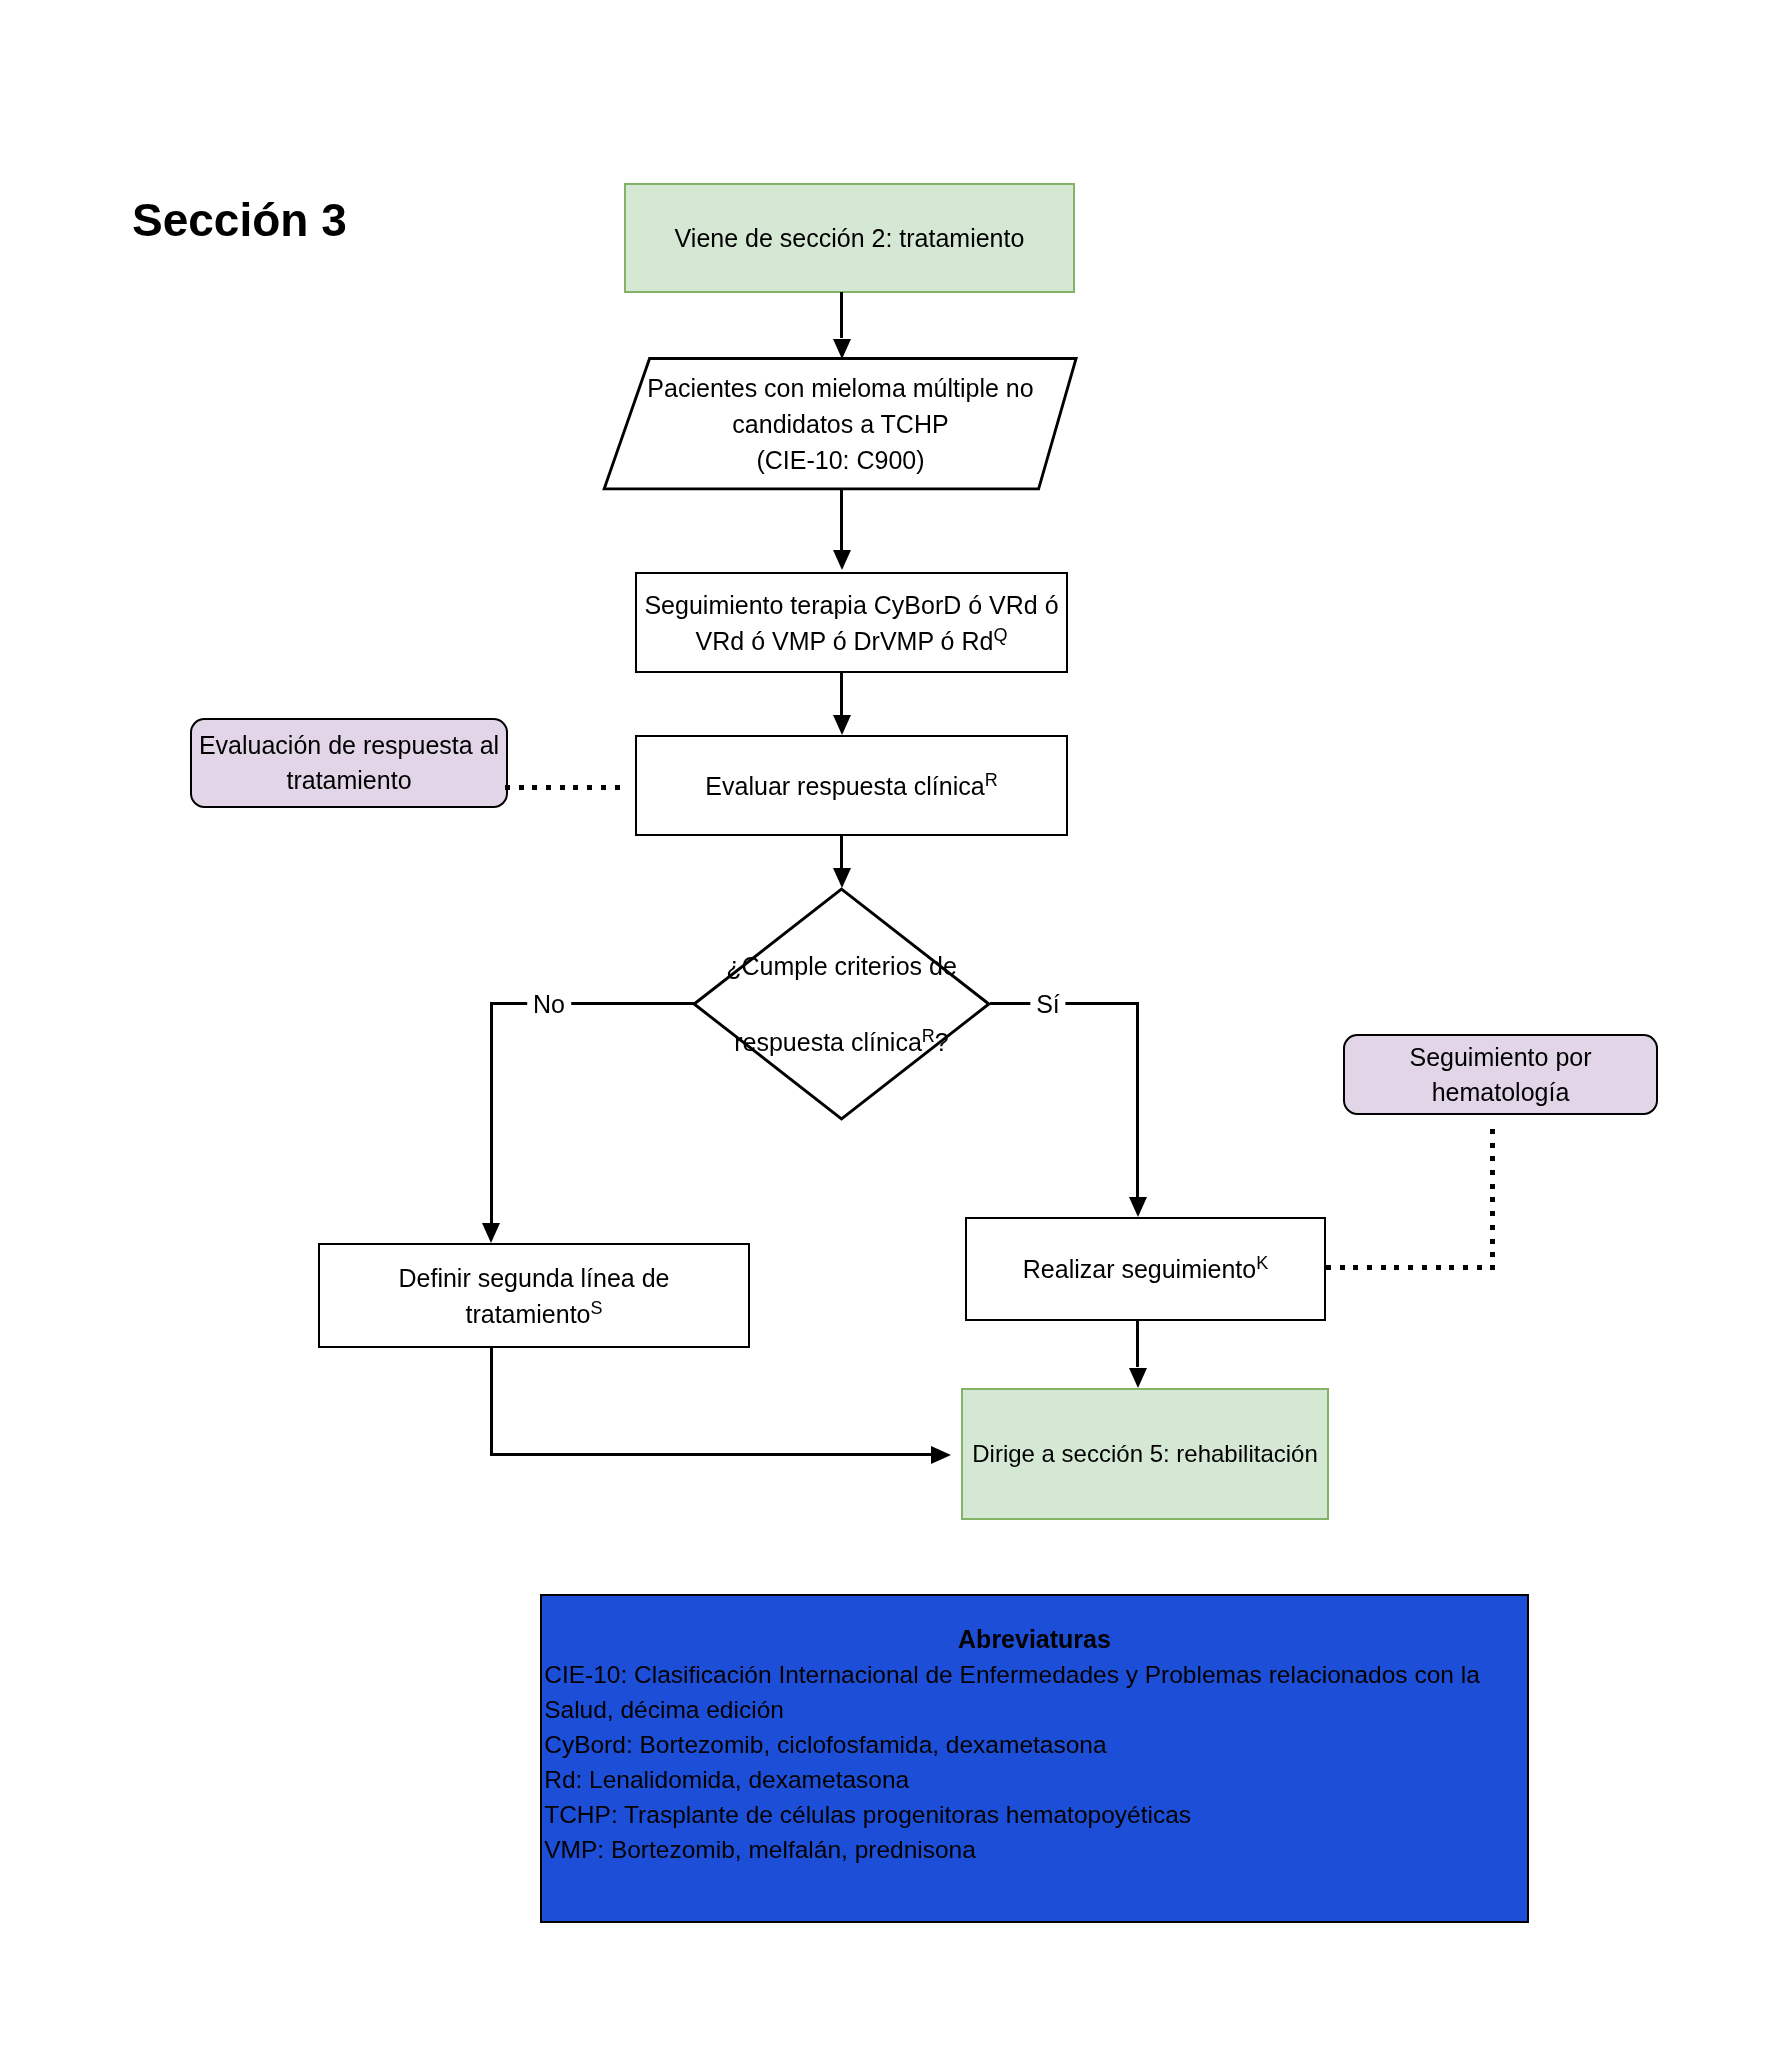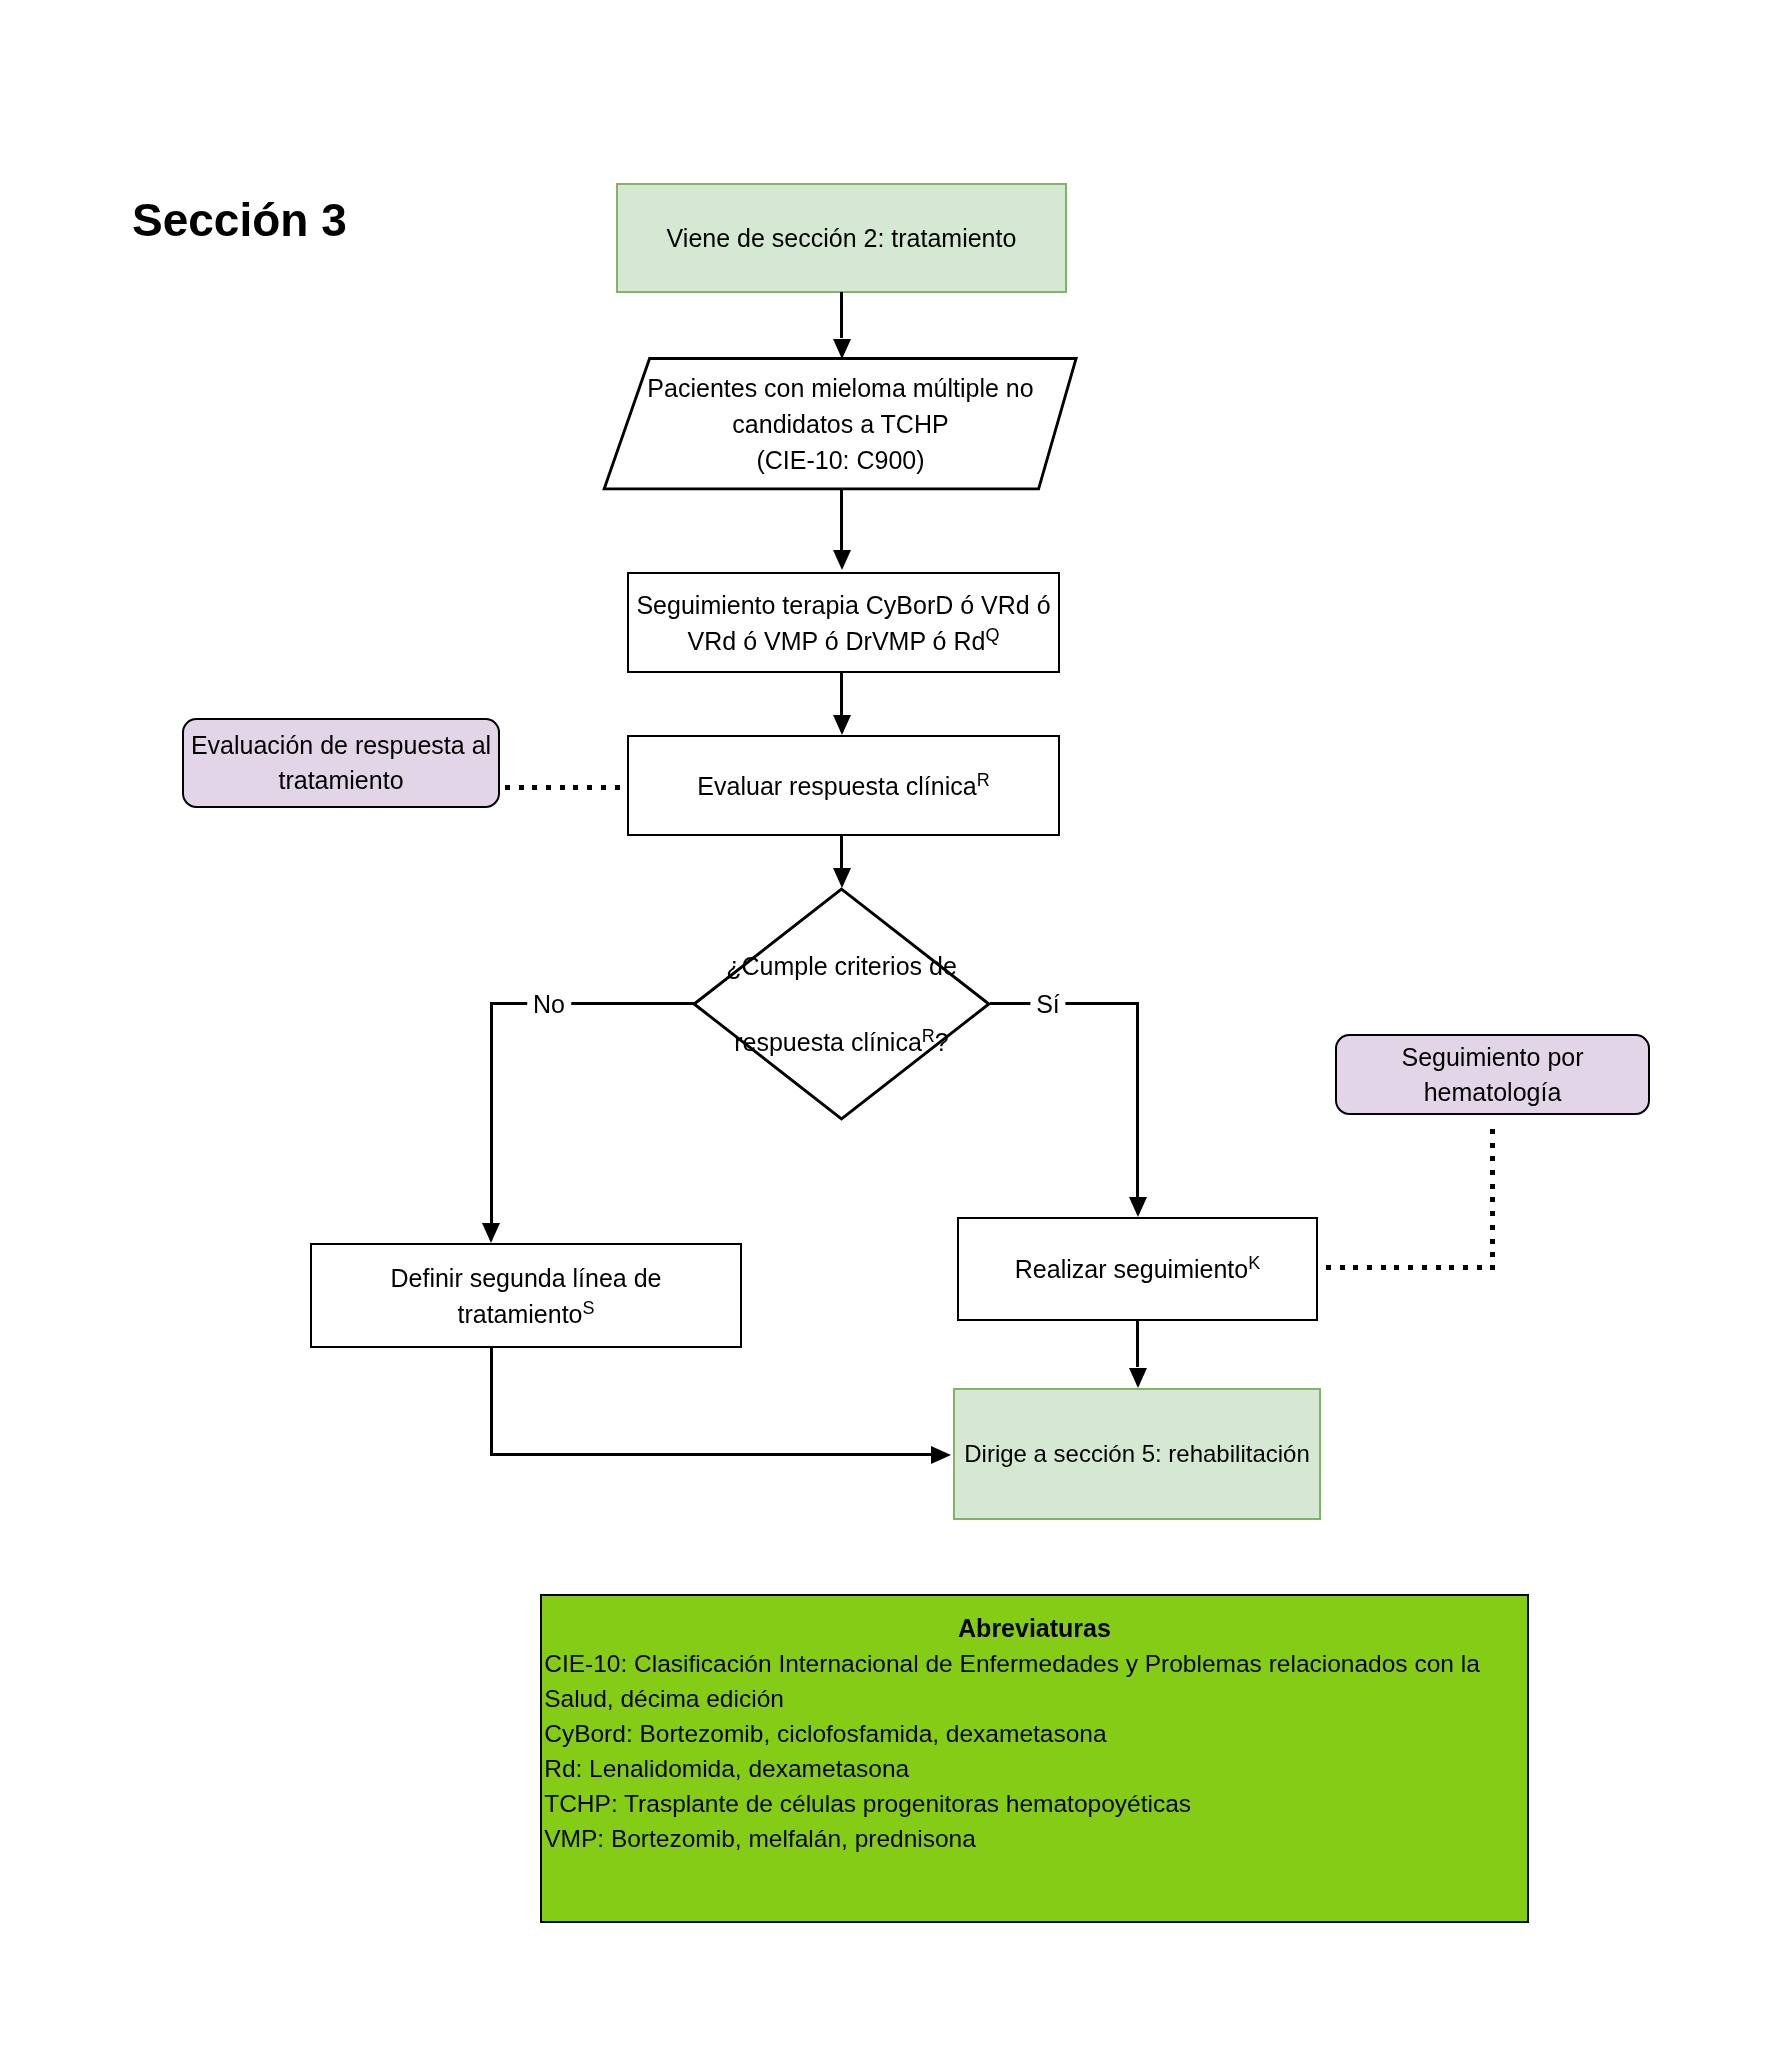--- a/index.html
+++ b/index.html
@@ -8,21 +8,21 @@
     --line:#000000; --node-border:#000000; --bg:#ffffff; --text:#000000;
   }
   *{margin:0;padding:0;box-sizing:border-box;}
   html,body{background:var(--bg);}
   body{font-family:"Liberation Sans","DejaVu Sans",sans-serif;color:var(--text);}
   #canvas{position:relative;width:1790px;height:2046px;background:var(--bg);overflow:hidden;}
 
   .title{position:absolute;font-weight:bold;font-size:46px;line-height:1.1;margin-top:32px;}
 
   .node{position:absolute;display:flex;flex-direction:column;align-items:center;justify-content:center;
-        text-align:right;font-size:25px;line-height:36px;background:#fff;border:2.9px solid var(--node-border);}
+        text-align:right;font-size:25px;line-height:36px;background:#fff;border:2.9px solid var(--node-border);margin-left:8px;}
   .node.green{background:var(--green-fill);border:2.2px solid var(--green-border);}
   .node.purple{background:var(--purple-fill);border:2.9px solid var(--purple-border);border-radius:14.4px;line-height:35px;}
 
   .vline{position:absolute;width:2.9px;background:var(--line);}
   .hline{position:absolute;height:2.9px;background:var(--line);}
   .arrow-down{position:absolute;width:0;height:0;border-left:9.4px solid transparent;
               border-right:9.4px solid transparent;border-top:20px solid var(--line);}
   .arrow-right{position:absolute;width:0;height:0;border-top:9.4px solid transparent;
                border-bottom:9.4px solid transparent;border-left:20px solid var(--line);}
 
@@ -33,22 +33,22 @@
 
   .shape-svg{position:absolute;}
   .shape-label{position:absolute;display:flex;flex-direction:column;align-items:center;justify-content:center;
                text-align:center;font-size:25px;line-height:36px;}
 
   .edge-label{position:absolute;transform:translate(-50%,-50%);background:var(--bg);
               padding:0 5.8px;font-size:25px;}
 
   sup{font-size:0.72em;line-height:0;}
 
-  .abbr{position:absolute;border:2.9px solid var(--node-border);background:#84cc16;
-        font-size:24.5px;line-height:35px;padding-top:15px;}
+  .abbr{position:absolute;border:2.9px solid var(--node-border);background:#1d4ed8;
+        font-size:24.5px;line-height:35px;padding-top:26px;}
   .abbr .abbr-title{text-align:center;font-weight:bold;font-size:25px;}
   .abbr .abbr-line{padding-left:2.2px;}
 </style>
 </head>
 <body>
 
 <div id="canvas">
 
   <div class="title" style="left:132px;top:163px;">Sección 3</div>
 

